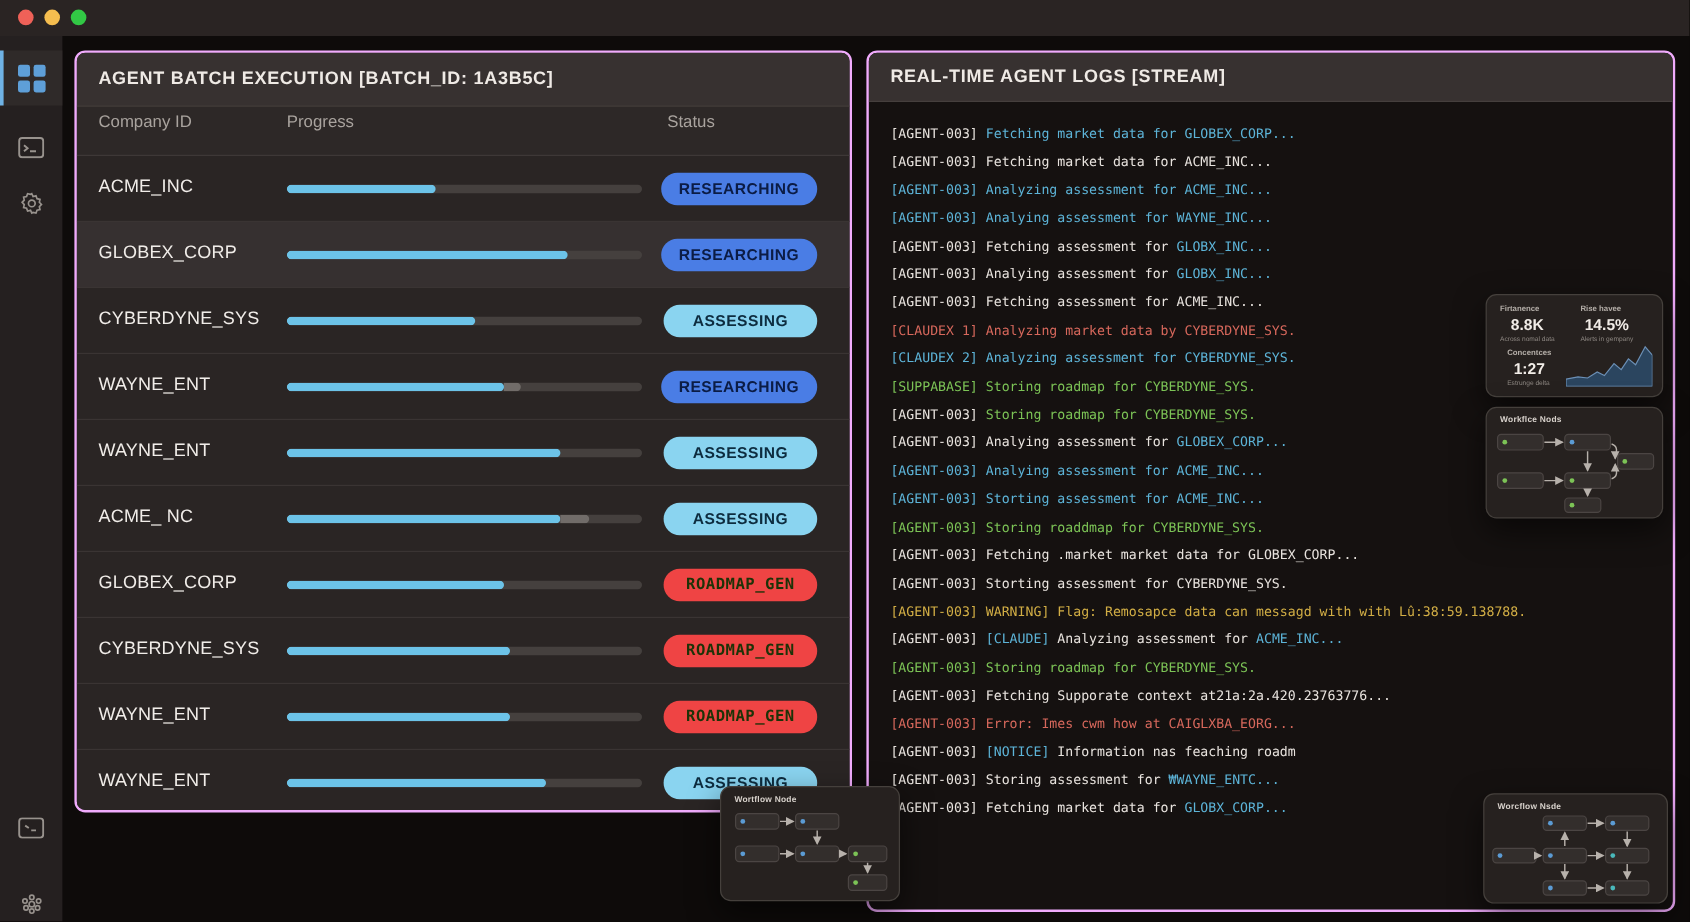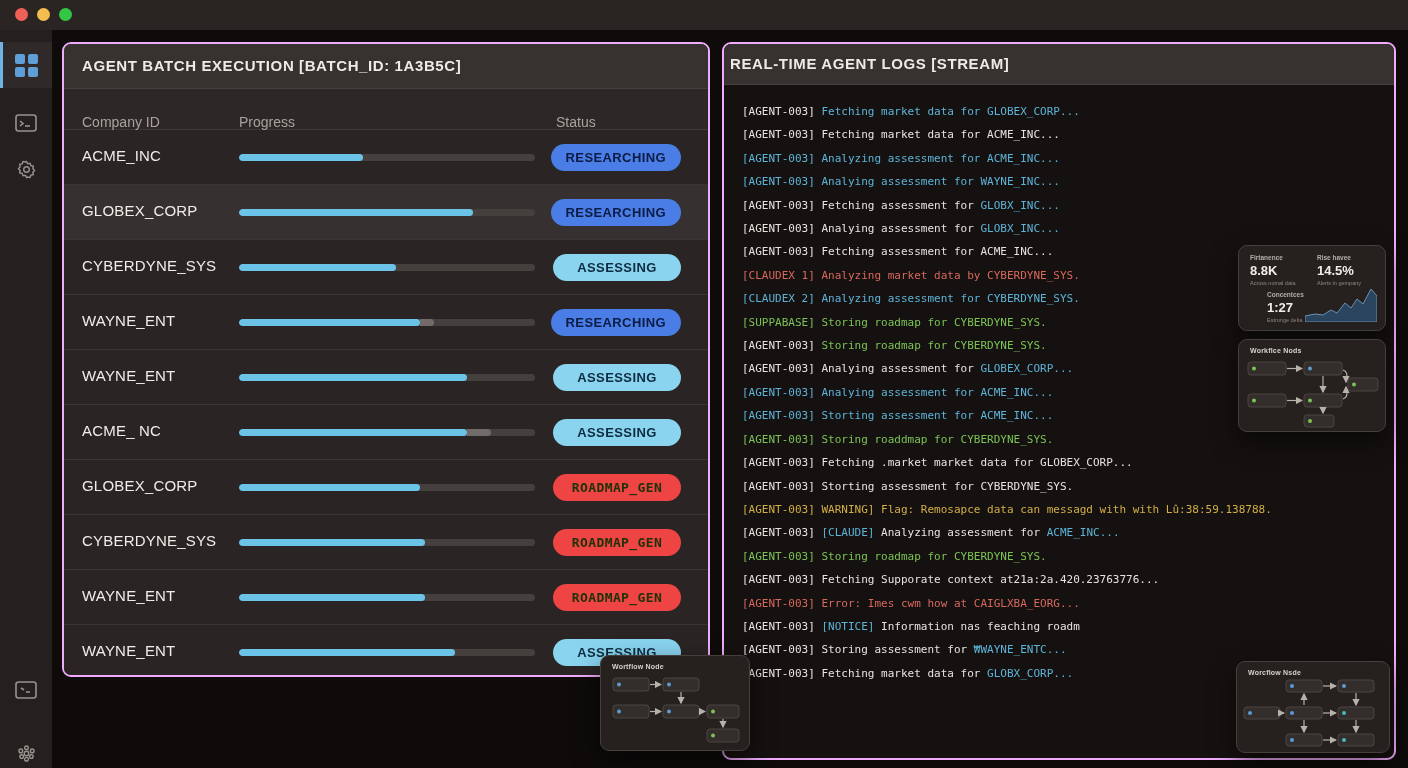--- a/index.html
+++ b/index.html
@@ -23,52 +23,52 @@
   .line-icon{stroke:#98928d;fill:none;stroke-width:1.6;}
   
   .panel{position:absolute;border-radius:9px;border:2px solid #f0abfc;overflow:hidden;box-sizing:border-box;}
   .panel-header{background:#373130;border-bottom:1px solid #453f3d;
     color:#efeae5;font-weight:bold;font-size:15px;letter-spacing:.6px;}
   
   #batch-panel{left:62px;top:42px;width:648px;height:635px;background:#2a2524;}
   #batch-panel .panel-header{height:44px;line-height:44px;padding-left:18px;}
   .colhead{position:relative;height:40px;background:#2d2827;border-bottom:1px solid #3e3837;
     color:#a9a39e;font-size:14px;}
-  .colhead span{position:absolute;top:25px;}
+  .colhead span{position:absolute;top:4px;}
   .ch-company{left:18px;} .ch-progress{left:175px;text-align:center;} .ch-status{left:492px;}
   .row{position:relative;height:55px;border-bottom:1px solid #3a3433;background:#2a2524;box-sizing:border-box;}
   .row.hl{background:#363030;}
   .company{position:absolute;left:18px;top:17px;font-size:15px;color:#f1edе9;color:#f1ede9;letter-spacing:.2px;}
   .track{position:absolute;left:175px;top:24px;width:296px;height:7px;border-radius:4px;background:#45403e;overflow:hidden;display:flex;}
   .fill{height:7px;background:#6cc3e8;border-radius:4px;}
   .ghost{height:7px;background:#716c69;border-radius:0 4px 4px 0;}
   .badge{position:absolute;right:27px;top:14px;height:27px;line-height:27px;border-radius:14px;
     padding:0 15px;font-size:13px;font-weight:bold;letter-spacing:.4px;min-width:98px;text-align:center;}
   .badge-researching{background:#4a7de5;color:#0b1c45;}
   .badge-assessing{background:#8ad4f0;color:#0d2c3f;}
   .badge-roadmap{background:#ef4444;color:#1c3307;font-family:"DejaVu Sans Mono",monospace;font-size:13px;}
   
   #logs-panel{left:722px;top:42px;width:674px;height:718px;background:#151110;}
-  #logs-panel .panel-header{height:40px;line-height:40px;padding-left:6px;}
+  #logs-panel .panel-header{height:40px;line-height:40px;padding-left:18px;}
   .log-area{padding:15px 16px 0 18px;font-family:"DejaVu Sans Mono",monospace;font-size:11px;line-height:23.4px;}
   .logline{white-space:pre-wrap;word-break:break-all;}
   .c-white{color:#e8e3de;} .c-cyan{color:#5db4d8;} .c-green{color:#7cc356;}
   .c-red{color:#d7685c;} .c-yellow{color:#d2ae45;}
   
   .thumb{position:absolute;background:#26211f;border:1px solid #45403c;border-radius:9px;
     box-shadow:0 10px 26px rgba(0,0,0,.55);z-index:6;box-sizing:border-box;}
   .thumb-title{font-size:7px;font-weight:bold;color:#d8d2cc;padding:7px 0 0 11px;letter-spacing:.2px;}
   .node-svg{display:block;margin:2px auto 0;}
   .nbox{fill:#332e2c;stroke:#4b4543;stroke-width:1;}
   .narrow{stroke:#b7b1ab;stroke-width:1.2;fill:none;}
   
   #stat-thumb{left:1238px;top:245px;width:148px;height:86px;}
   .stat-col{position:absolute;}
   .stat-label{font-size:6.5px;font-weight:bold;color:#b4aea8;}
-  .stat-value{font-size:13px;font-weight:bold;color:#f2ede8;margin-top:2px;}
+  .stat-value{font-size:13px;font-weight:bold;color:#f2ede8;margin-top:2px;text-align:center;}
   .stat-sub{font-size:5.5px;color:#8d8782;margin-top:2px;}
   #stat-chart{position:absolute;right:8px;bottom:8px;}
   #wf-thumb-left{left:600px;top:655px;width:150px;height:96px;}
   #wf-thumb-mid{left:1238px;top:339px;width:148px;height:93px;}
   #wf-thumb-bot{left:1236px;top:661px;width:154px;height:92px;}
 </style>
 </head>
 <body>
 
 <div class="titlebar">
@@ -282,21 +282,21 @@
   <div class="stat-col" style="left:11px;top:8px;">
     <div class="stat-label">Firtanence</div>
     <div class="stat-value">8.8K</div>
     <div class="stat-sub">Across nomal data</div>
   </div>
   <div class="stat-col" style="left:78px;top:8px;">
     <div class="stat-label">Rise havee</div>
     <div class="stat-value">14.5%</div>
     <div class="stat-sub">Alerts in gempany</div>
   </div>
-  <div class="stat-col" style="left:28px;top:45px;">
+  <div class="stat-col" style="left:17px;top:45px;">
     <div class="stat-label">Concentces</div>
     <div class="stat-value">1:27</div>
     <div class="stat-sub">Estrunge delta</div>
   </div>
   <svg id="stat-chart" width="72" height="42" viewBox="0 0 72 42">
     <path d="M0 36 L10 34 L18 35 L26 30 L32 33 L40 23 L46 28 L52 19 L58 24 L66 9 L72 16 L72 42 L0 42 Z" fill="#2b455f" stroke="#6b8fb5" stroke-width="1"></path>
   </svg>
 </div>
 
 <div id="wf-thumb-mid" class="thumb">

